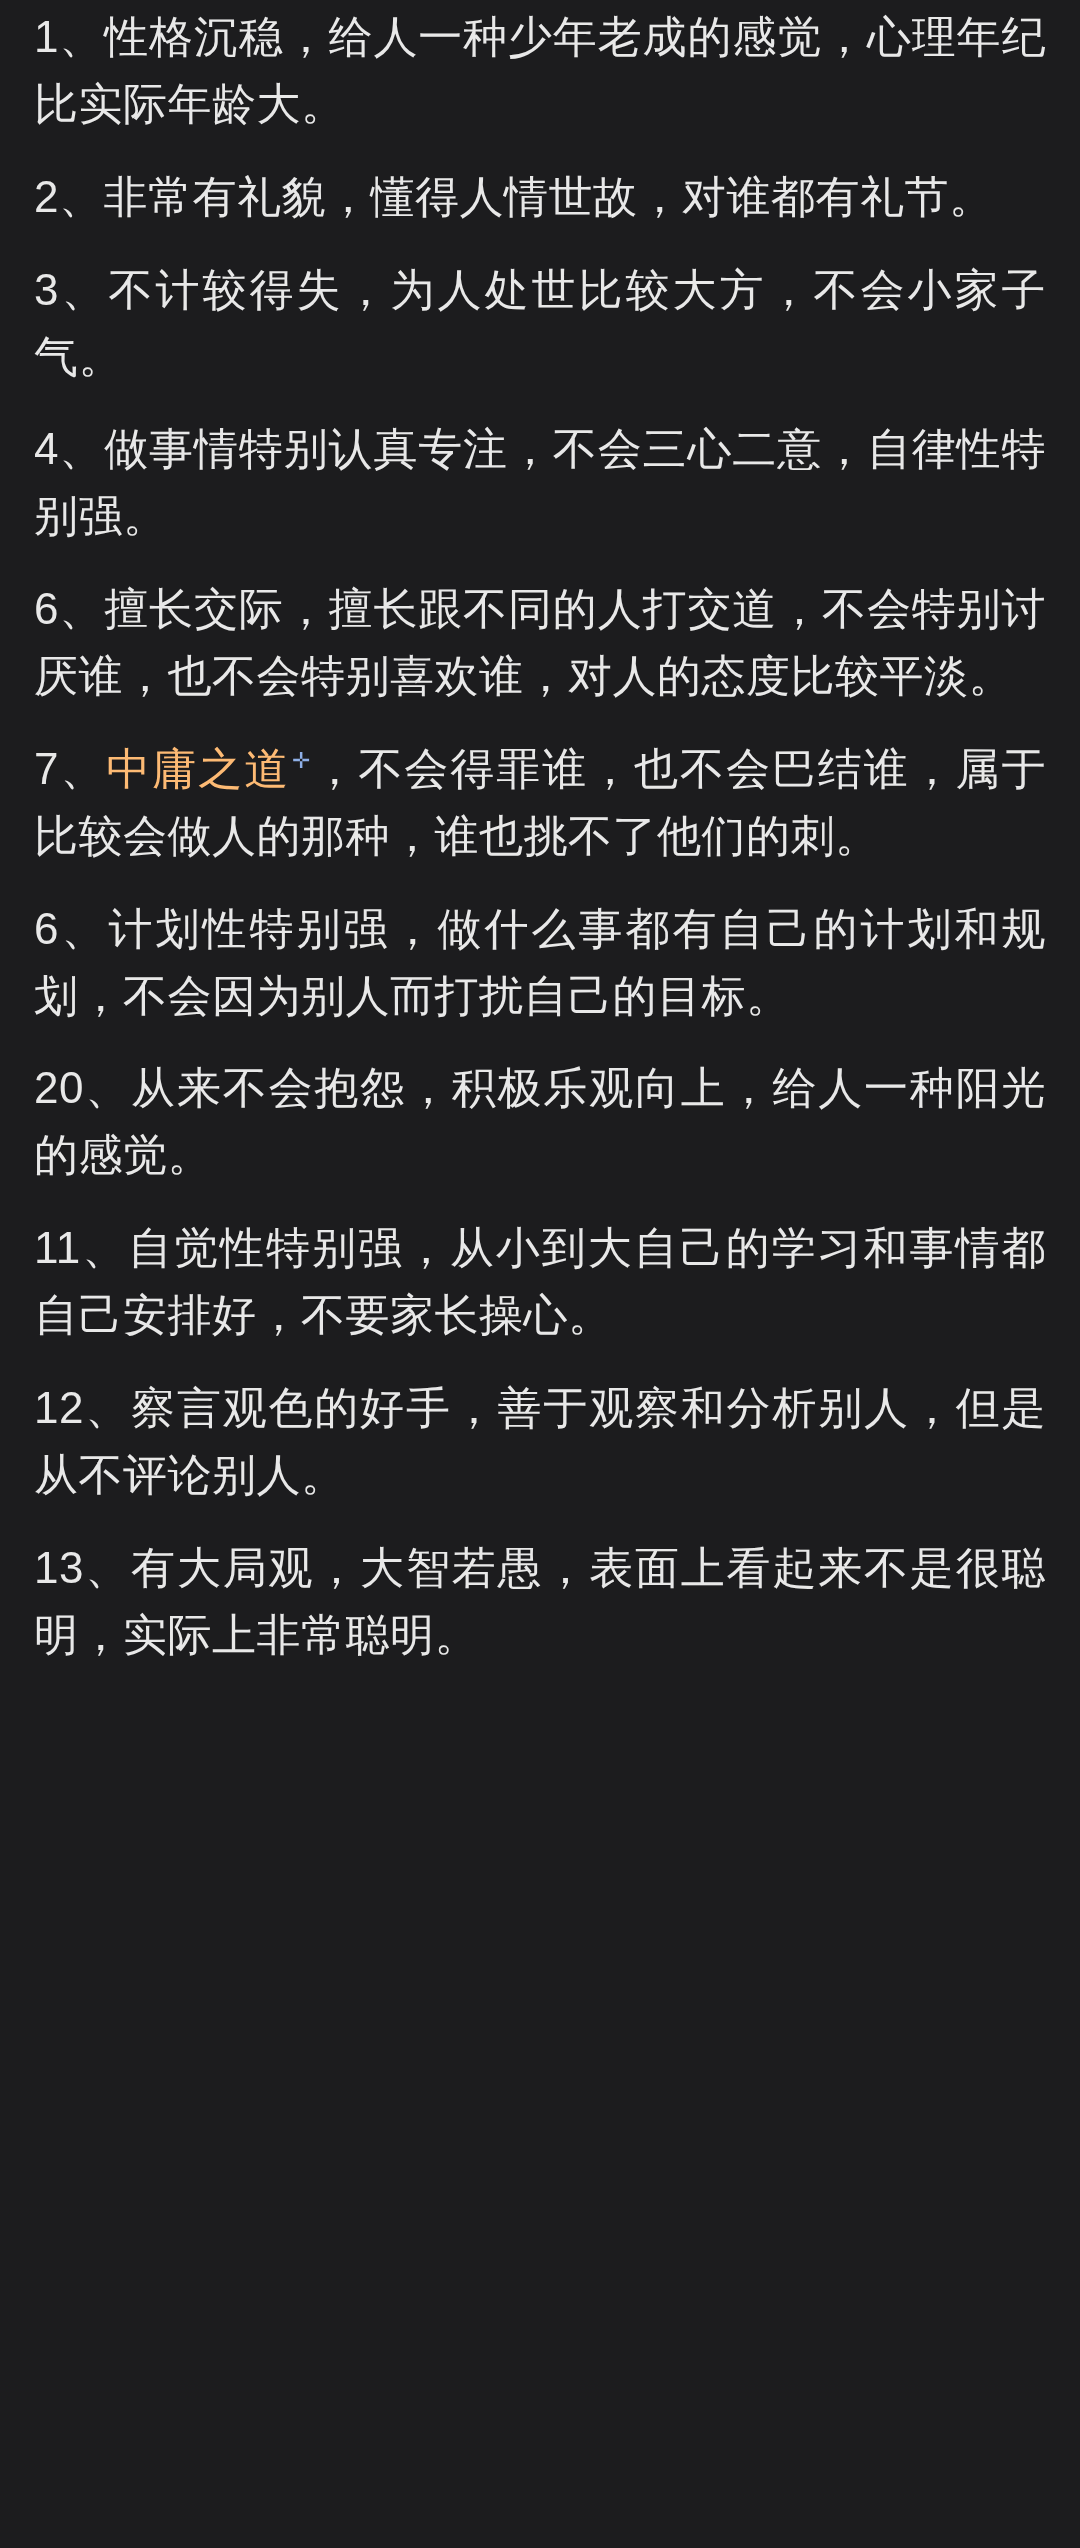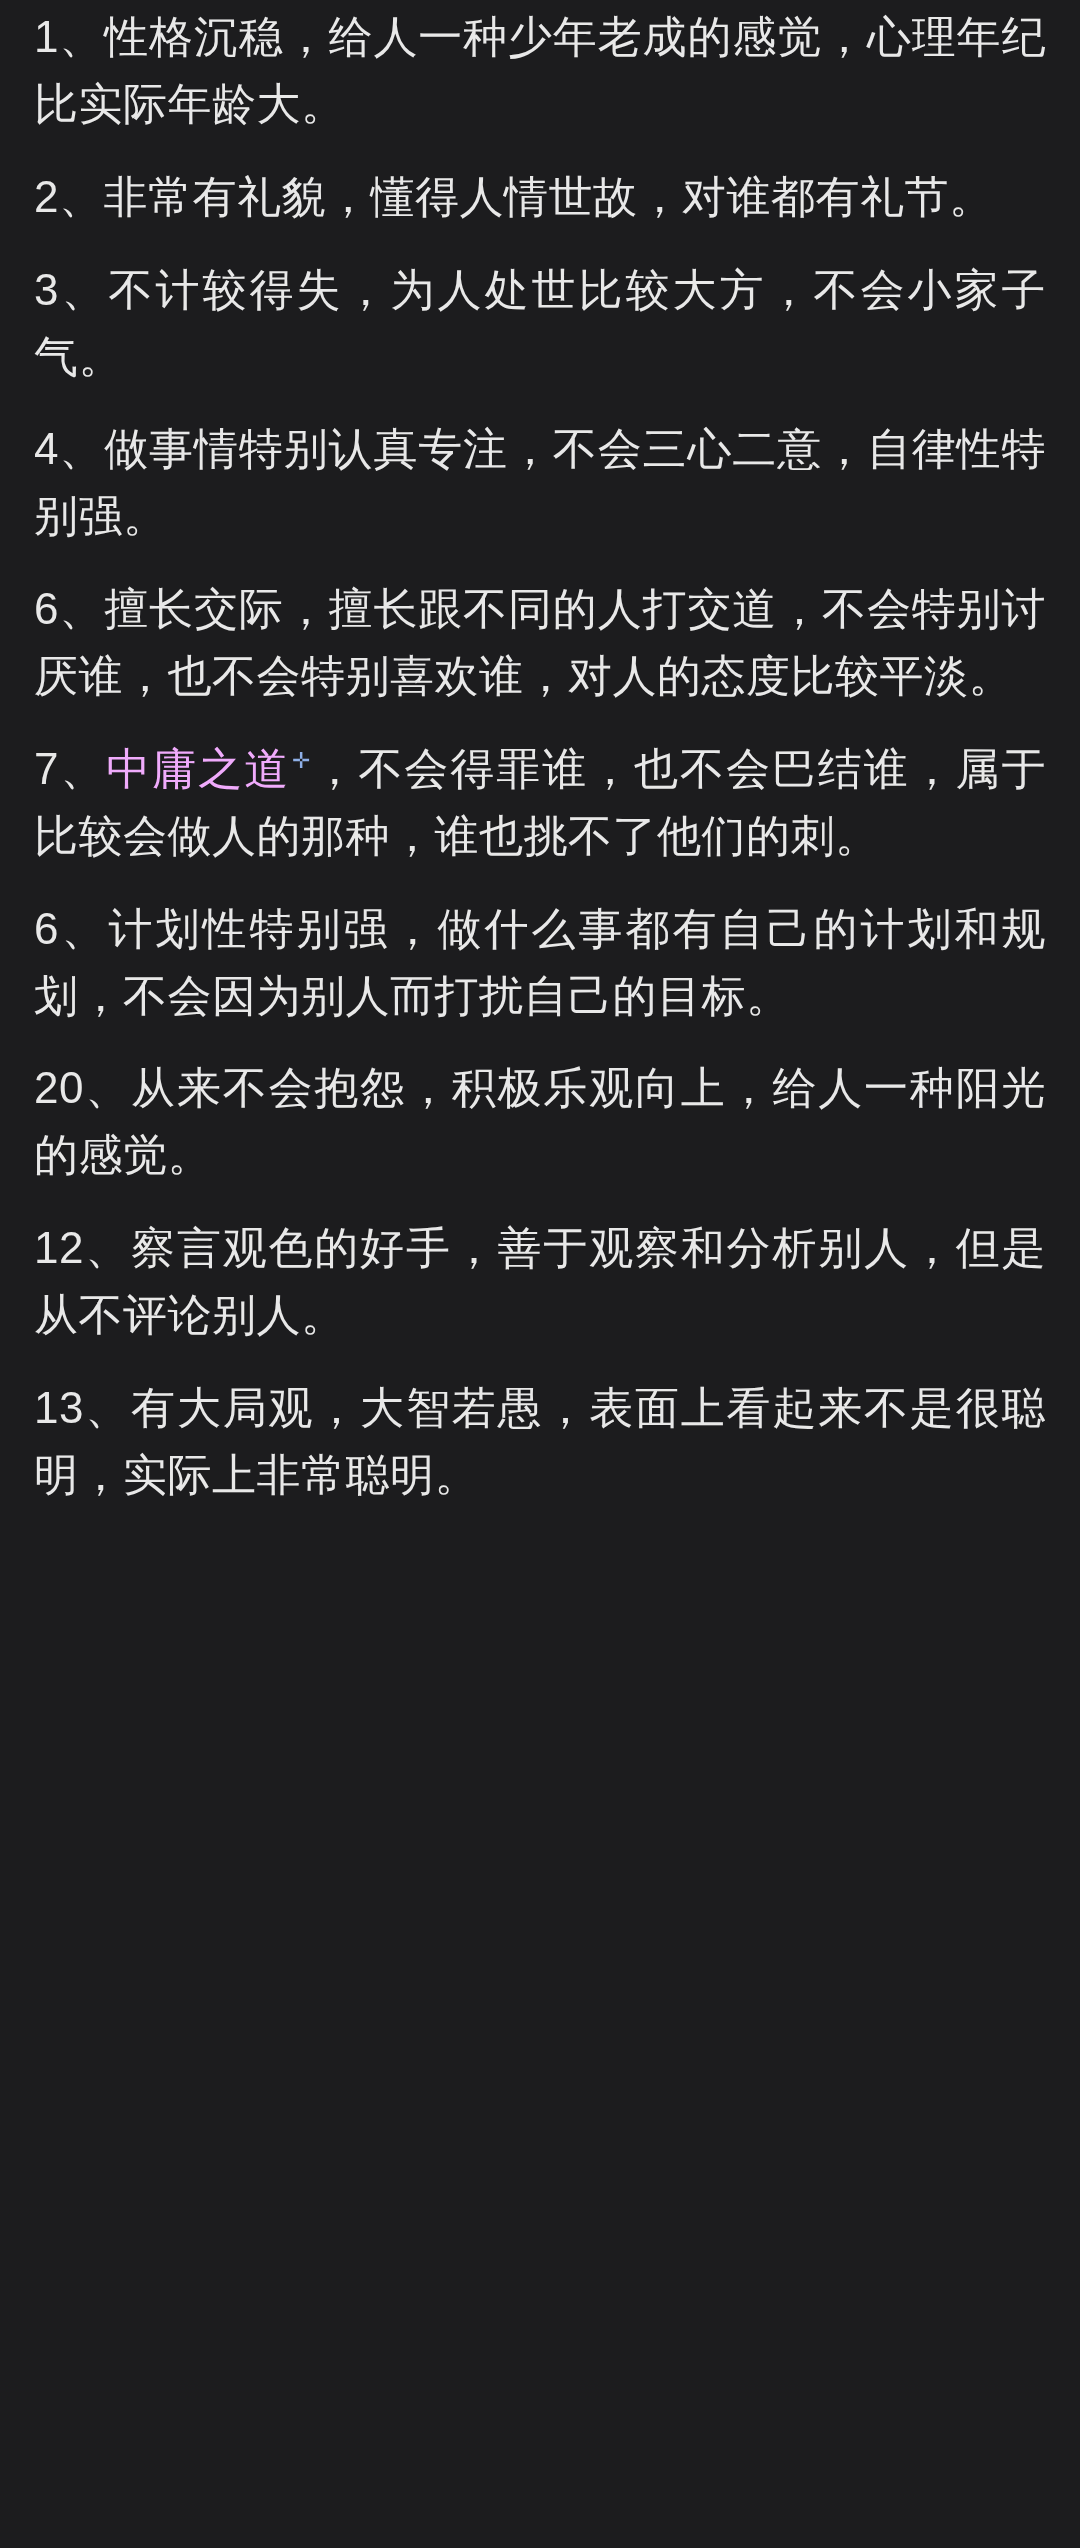--- a/index.html
+++ b/index.html
@@ -24,21 +24,21 @@
     letter-spacing: 0.5px;
     margin: 0 0 26px 0;
     color: #e8e8e8;
     text-align: justify;
     word-break: break-all;
   }
   .para:last-child {
     margin-bottom: 0;
   }
   .inline-link {
-    color: #f0abfc;
+    color: #fdba74;
     position: relative;
     cursor: pointer;
   }
   .link-mark {
     color: #8fb0e8;
     font-size: 22px;
     vertical-align: super;
     margin-left: 2px;
     line-height: 0;
   }
@@ -51,16 +51,17 @@
   <p class="para">1、性格沉稳，给人一种少年老成的感觉，心理年纪比实际年龄大。</p>
   <p class="para">2、非常有礼貌，懂得人情世故，对谁都有礼节。</p>
   <p class="para">3、不计较得失，为人处世比较大方，不会小家子气。</p>
   <p class="para">4、做事情特别认真专注，不会三心二意，自律性特别强。</p>
   <p class="para">6、擅长交际，擅长跟不同的人打交道，不会特别讨厌谁，也不会特别喜欢谁，对人的态度比较平淡。</p>
 
   <p class="para"><span>7、</span><a class="inline-link">中庸之道</a><span class="link-mark">✛</span><span>，不会得罪谁，也不会巴结谁，属于比较会做人的那种，谁也挑不了他们的刺。</span></p>
 
   <p class="para">6、计划性特别强，做什么事都有自己的计划和规划，不会因为别人而打扰自己的目标。</p>
   <p class="para">20、从来不会抱怨，积极乐观向上，给人一种阳光的感觉。</p>
+  <p class="para">11、自觉性特别强，从小到大自己的学习和事情都自己安排好，不要家长操心。</p>
   <p class="para">12、察言观色的好手，善于观察和分析别人，但是从不评论别人。</p>
   <p class="para">13、有大局观，大智若愚，表面上看起来不是很聪明，实际上非常聪明。</p>
 
 </div>
 
 </body></html>

